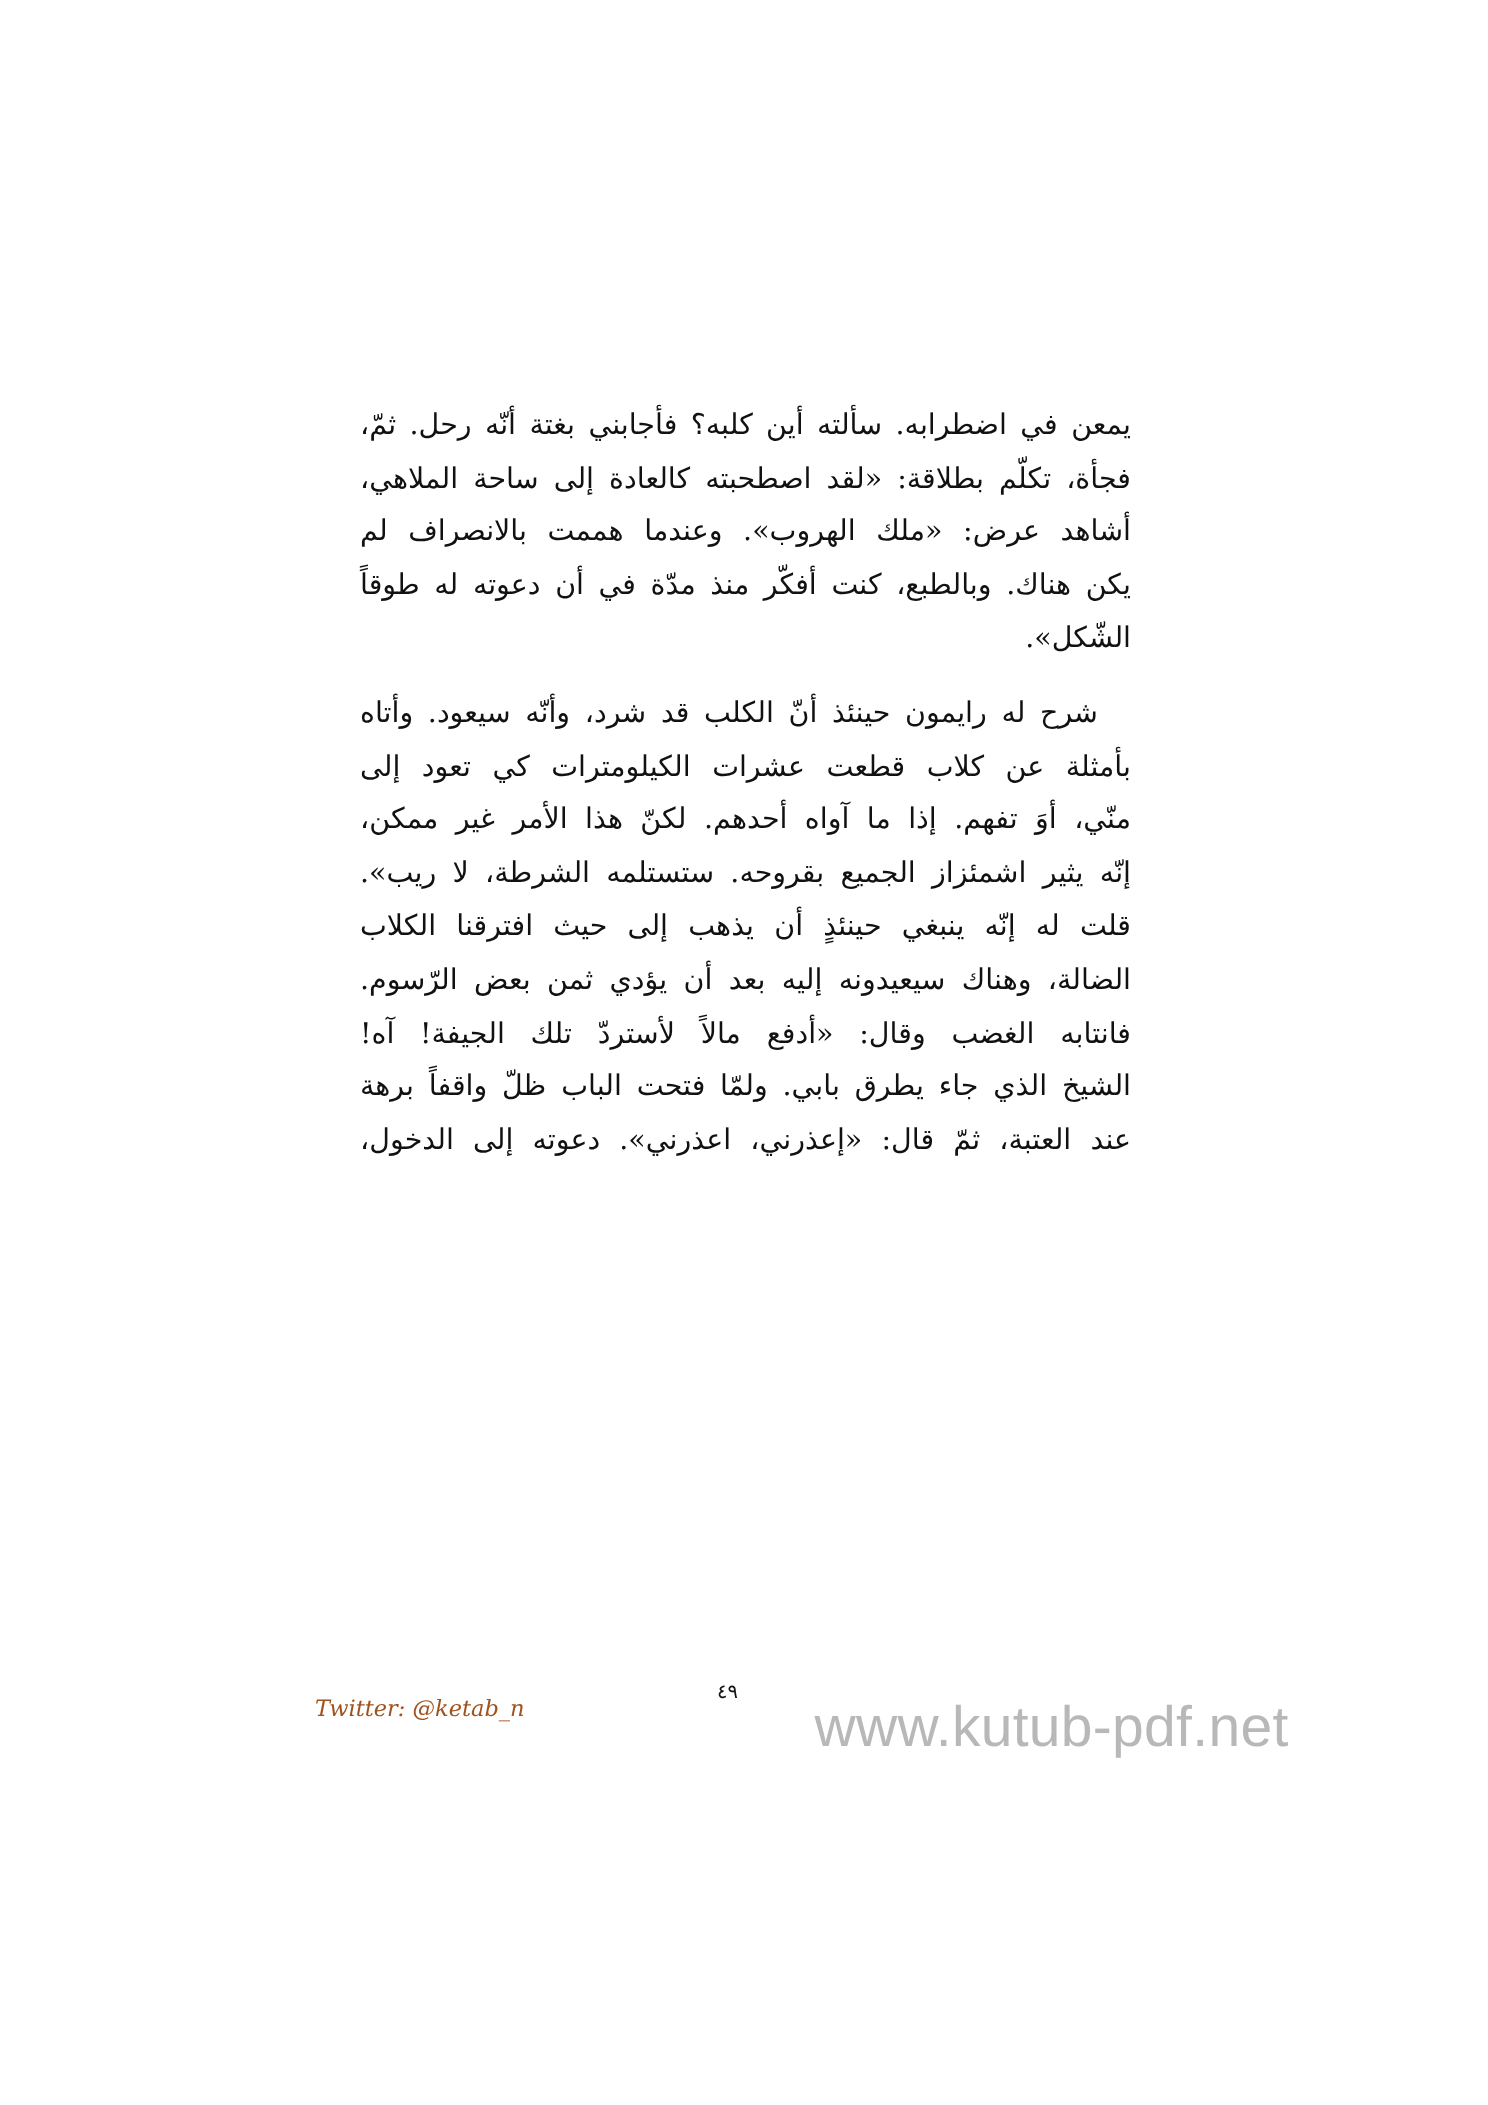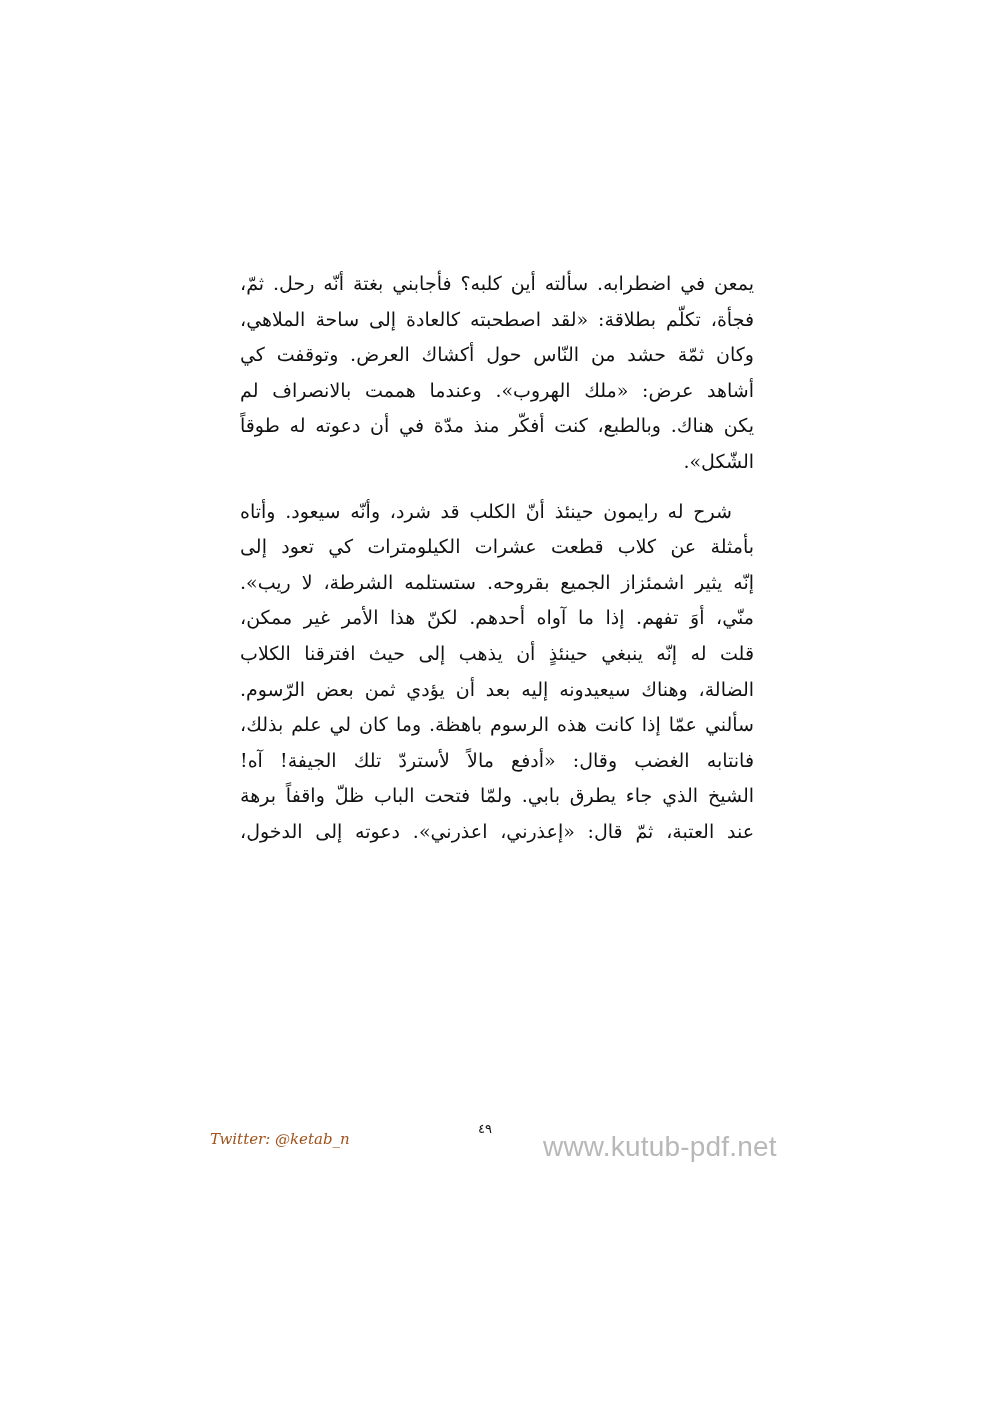--- a/index.html
+++ b/index.html
@@ -66,51 +66,49 @@
       font-family: "DejaVu Sans", sans-serif;
       font-size: 13px;
       color: #111111;
       direction: rtl;
     }
     .footer-watermark {
       position: absolute;
       left: 543px;
       top: 1131px;
       font-family: "Liberation Sans", sans-serif;
-      font-size: 28px;
+      font-size: 38px;
       color: #b8b8b8;
       white-space: nowrap;
       letter-spacing: 0.2px;
     }
   </style>
 </head>
 <body>
 
 <div class="page">
 
   <div class="text-block">
     <div>
       <span class="line">يمعن في اضطرابه. سألته أين كلبه؟ فأجابني بغتة أنّه رحل. ثمّ،</span>
       <span class="line">فجأة، تكلّم بطلاقة: «لقد اصطحبته كالعادة إلى ساحة الملاهي،</span>
-      <span class="line">وكان ثمّة حشد من النّاس حول أكشاك العرض. وتوقفت كي</span>
       <span class="line">أشاهد عرض: «ملك الهروب». وعندما هممت بالانصراف لم</span>
       <span class="line">يكن هناك. وبالطبع، كنت أفكّر منذ مدّة في أن دعوته له طوقاً</span>
       <span class="line last">الشّكل».</span>
     </div>
 
     <span class="para-gap"></span>
 
     <div>
       <span class="line indent">شرح له رايمون حينئذ أنّ الكلب قد شرد، وأنّه سيعود. وأتاه</span>
       <span class="line">بأمثلة عن كلاب قطعت عشرات الكيلومترات كي تعود إلى</span>
+      <span class="line">منّي، أوَ تفهم. إذا ما آواه أحدهم. لكنّ هذا الأمر غير ممكن،</span>
       <span class="line">إنّه يثير اشمئزاز الجميع بقروحه. ستستلمه الشرطة، لا ريب».</span>
-      <span class="line">منّي، أوَ تفهم. إذا ما آواه أحدهم. لكنّ هذا الأمر غير ممكن،</span>
       <span class="line">قلت له إنّه ينبغي حينئذٍ أن يذهب إلى حيث افترقنا الكلاب</span>
       <span class="line">الضالة، وهناك سيعيدونه إليه بعد أن يؤدي ثمن بعض الرّسوم.</span>
-      <span class="line">سألني عمّا إذا كانت هذه الرسوم باهظة. وما كان لي علم بذلك،</span>
       <span class="line">فانتابه الغضب وقال: «أدفع مالاً لأستردّ تلك الجيفة! آه!</span>
       <span class="line">الشيخ الذي جاء يطرق بابي. ولمّا فتحت الباب ظلّ واقفاً برهة</span>
       <span class="line">عند العتبة، ثمّ قال: «إعذرني، اعذرني». دعوته إلى الدخول،</span>
     </div>
   </div>
 
   <div class="footer-twitter">Twitter: @ketab_n</div>
   <div class="page-number">٤٩</div>
   <div class="footer-watermark">www.kutub-pdf.net</div>
 

